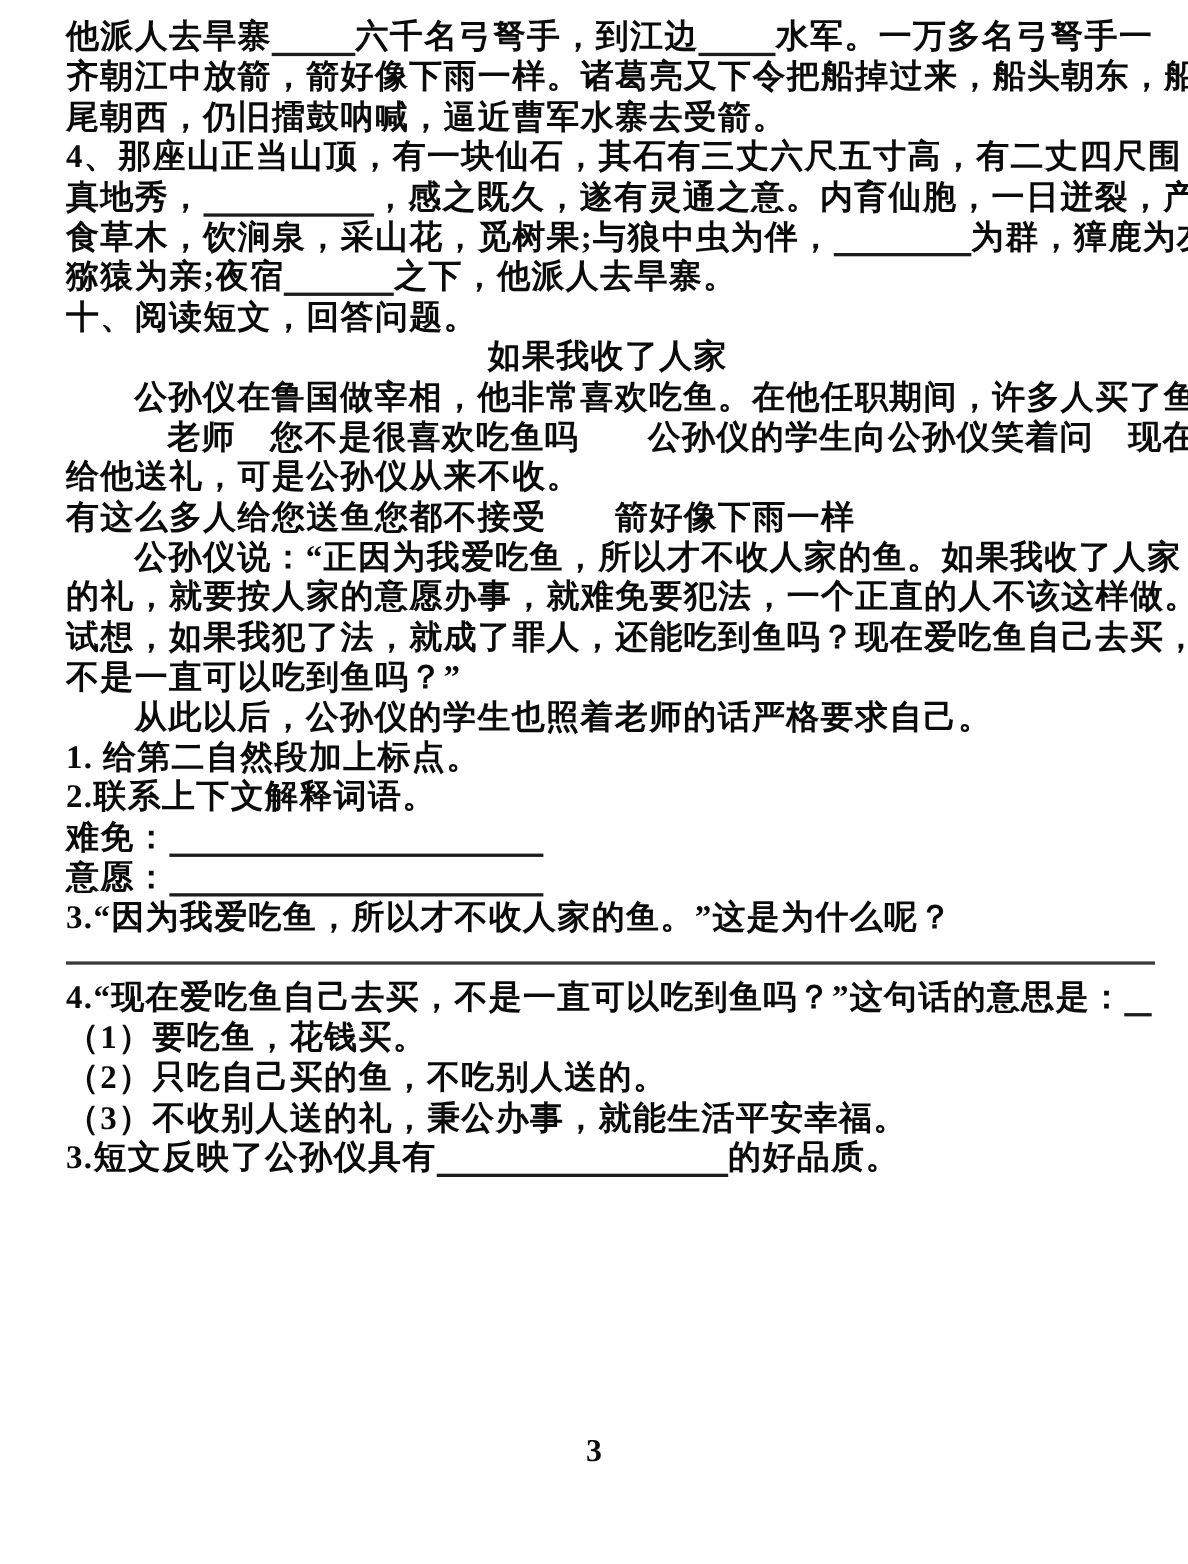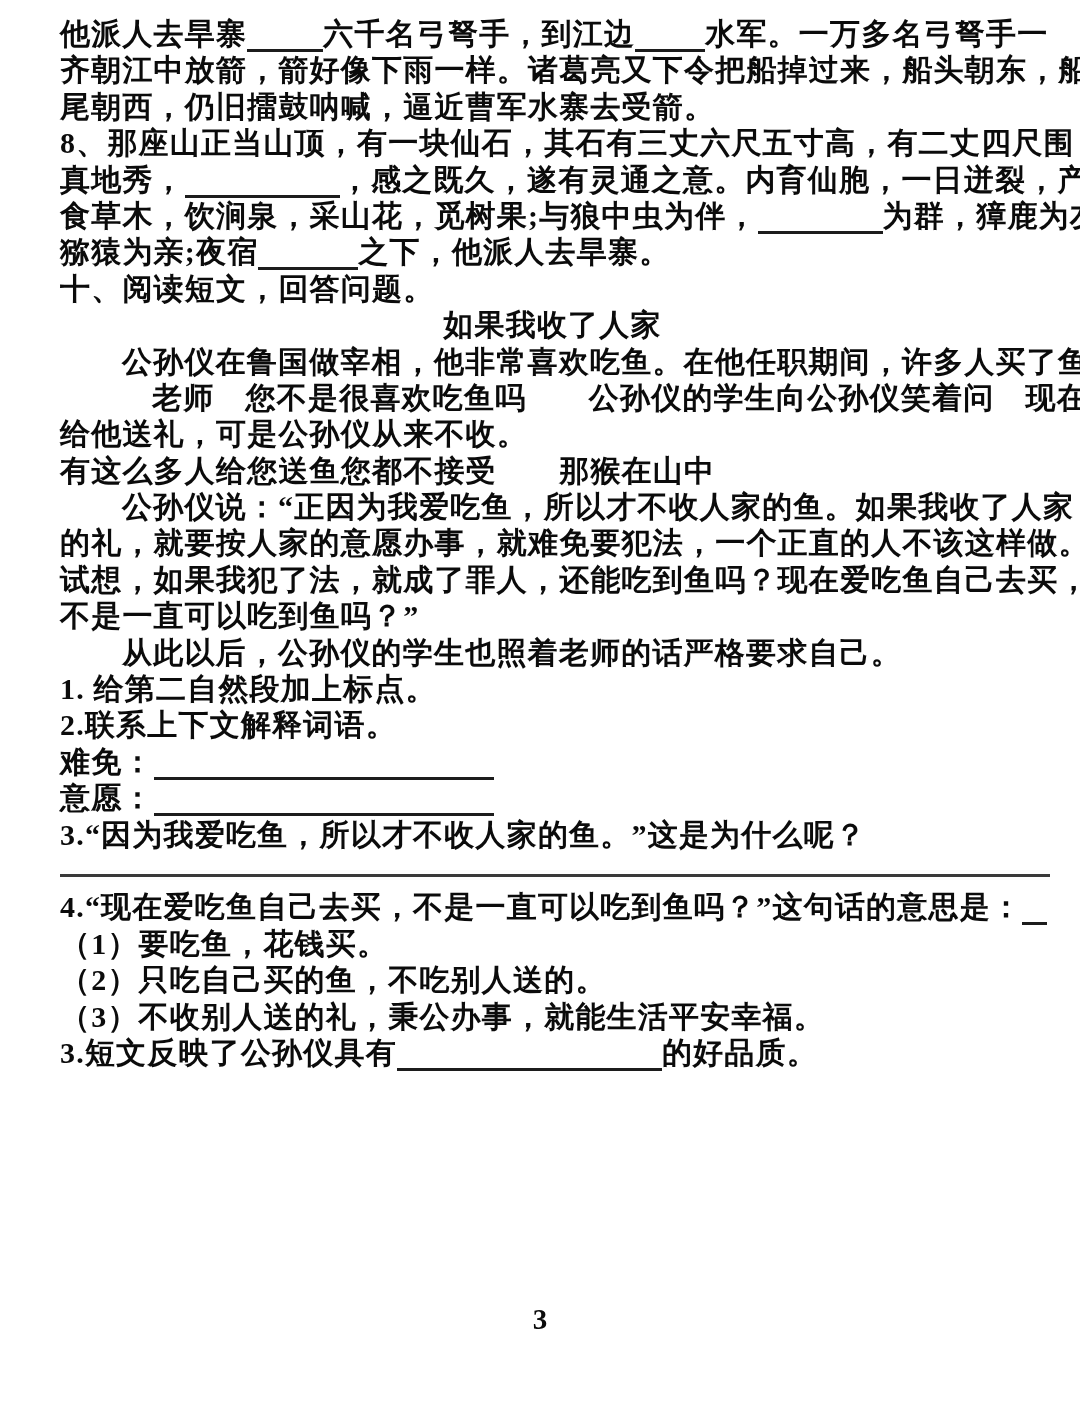--- a/index.html
+++ b/index.html
@@ -31,41 +31,41 @@
 <body>
 
 <div class="doc">
 
   <div class="line"><span>他派人去旱寨</span><span class="blank" style="width:76px"></span><span>六千名弓弩手，到江边</span><span class="blank" style="width:70px"></span><span>水军。一万多名弓弩手一</span></div>
 
   <div class="line"><span>齐朝江中放箭，箭好像下雨一样。诸葛亮又下令把船掉过来，船头朝东，船</span></div>
 
   <div class="line"><span>尾朝西，仍旧擂鼓呐喊，逼近曹军水寨去受箭。</span></div>
 
-  <div class="line"><span>8、那座山正当山顶，有一块仙石，其石有三丈六尺五寸高，有二丈四尺围</span></div>
+  <div class="line"><span>4、那座山正当山顶，有一块仙石，其石有三丈六尺五寸高，有二丈四尺围</span></div>
 
 
   <div class="line"><span>真地秀，</span><span class="blank" style="width:155px"></span><span>，感之既久，遂有灵通之意。内育仙胞，一日迸裂，产</span></div>
 
 
   <div class="line"><span>食草木，饮涧泉，采山花，觅树果;与狼中虫为伴，</span><span class="blank" style="width:125px"></span><span>为群，獐鹿为友，</span></div>
 
   <div class="line"><span>猕猿为亲;夜宿</span><span class="blank" style="width:100px"></span><span>之下，他派人去旱寨。</span></div>
 
   <div class="line"><span>十、阅读短文，回答问题。</span></div>
 
   <div class="line center"><span>如果我收了人家</span></div>
 
   <div class="line ind2"><span>公孙仪在鲁国做宰相，他非常喜欢吃鱼。在他任职期间，许多人买了鱼</span></div>
 
   <div class="line ind3"><span>老师　您不是很喜欢吃鱼吗　　公孙仪的学生向公孙仪笑着问　现在</span></div>
 
   <div class="line"><span>给他送礼，可是公孙仪从来不收。</span></div>
 
-  <div class="line"><span>有这么多人给您送鱼您都不接受　　那猴在山中</span></div>
+  <div class="line"><span>有这么多人给您送鱼您都不接受　　箭好像下雨一样</span></div>
 
   <div class="line ind2"><span>公孙仪说：“正因为我爱吃鱼，所以才不收人家的鱼。如果我收了人家</span></div>
 
   <div class="line"><span>的礼，就要按人家的意愿办事，就难免要犯法，一个正直的人不该这样做。</span></div>
 
   <div class="line"><span>试想，如果我犯了法，就成了罪人，还能吃到鱼吗？现在爱吃鱼自己去买，</span></div>
 
   <div class="line"><span>不是一直可以吃到鱼吗？”</span></div>
 
   <div class="line ind2"><span>从此以后，公孙仪的学生也照着老师的话严格要求自己。</span></div>

